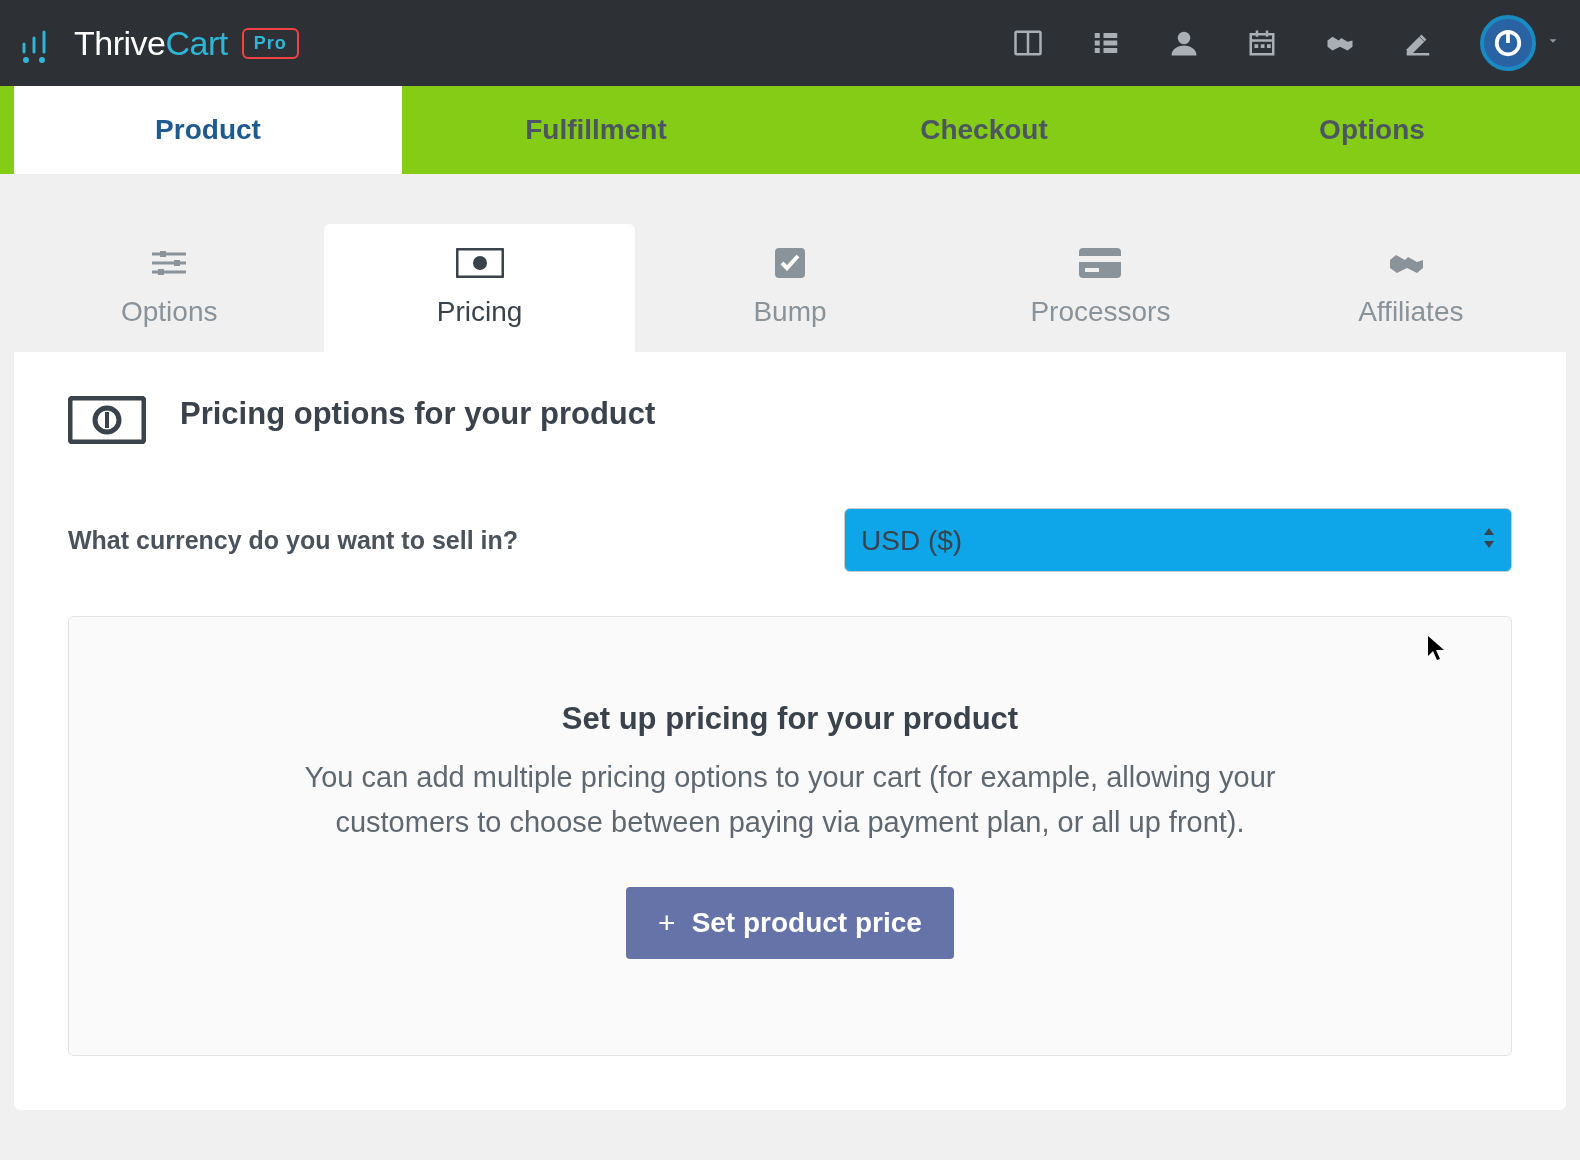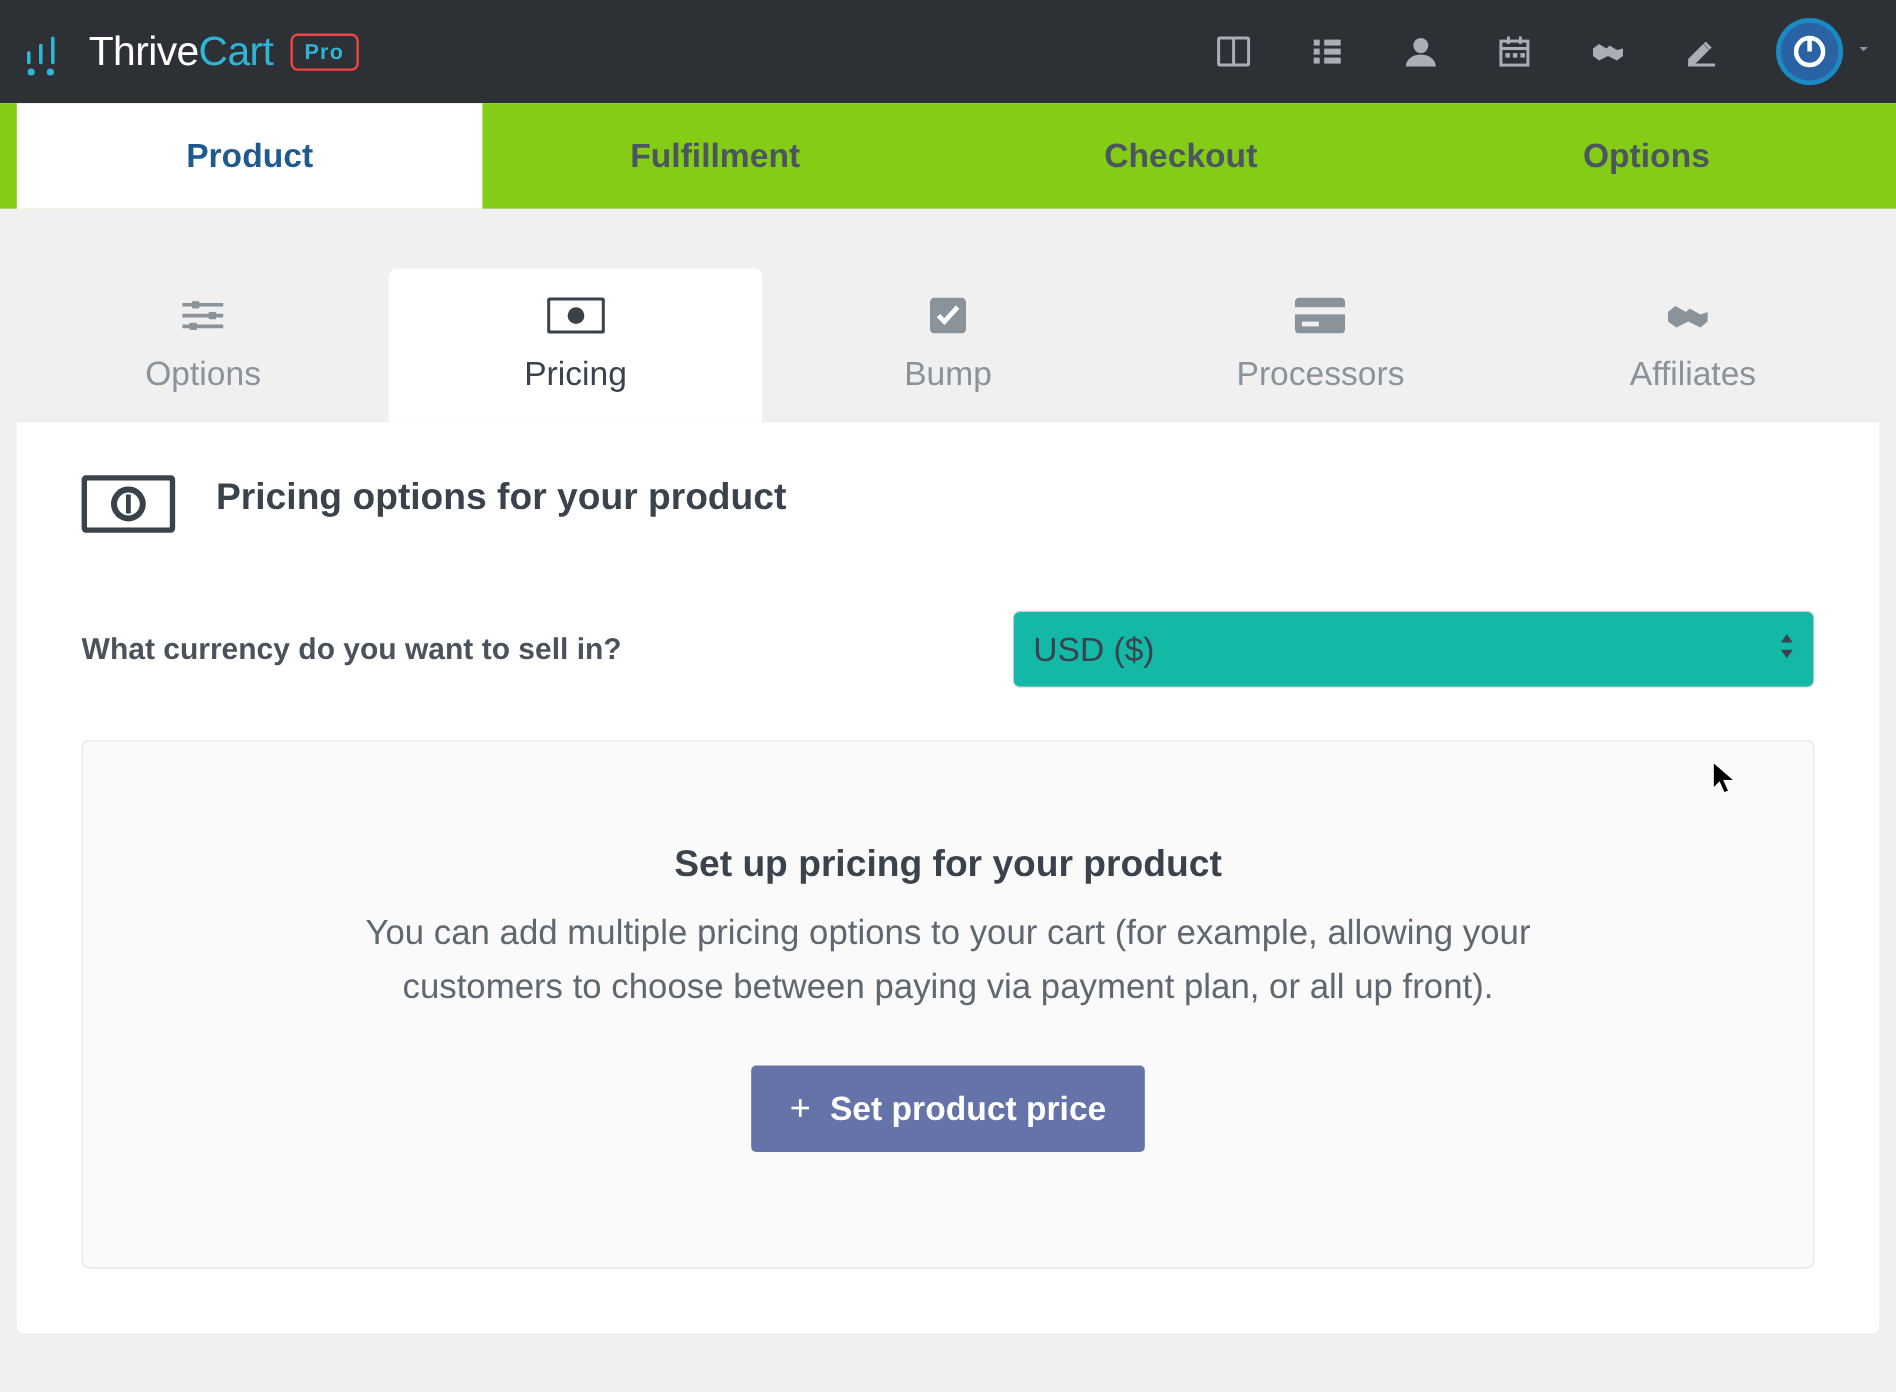--- a/index.html
+++ b/index.html
@@ -162,21 +162,21 @@
 }
 .select-wrap {
   flex: 1;
   position: relative;
 }
 .select {
   width: 100%;
   height: 64px;
   border: 1px solid #c9ccd0;
   border-radius: 6px;
-  background: #14b8a6;
+  background: #0ea5e9;
   font-size: 28px;
   font-weight: 500;
   color: #3a434c;
   padding: 0 46px 0 16px;
   appearance: none;
   cursor: pointer;
 }
 .select-chevron {
   position: absolute;
   right: 16px;

